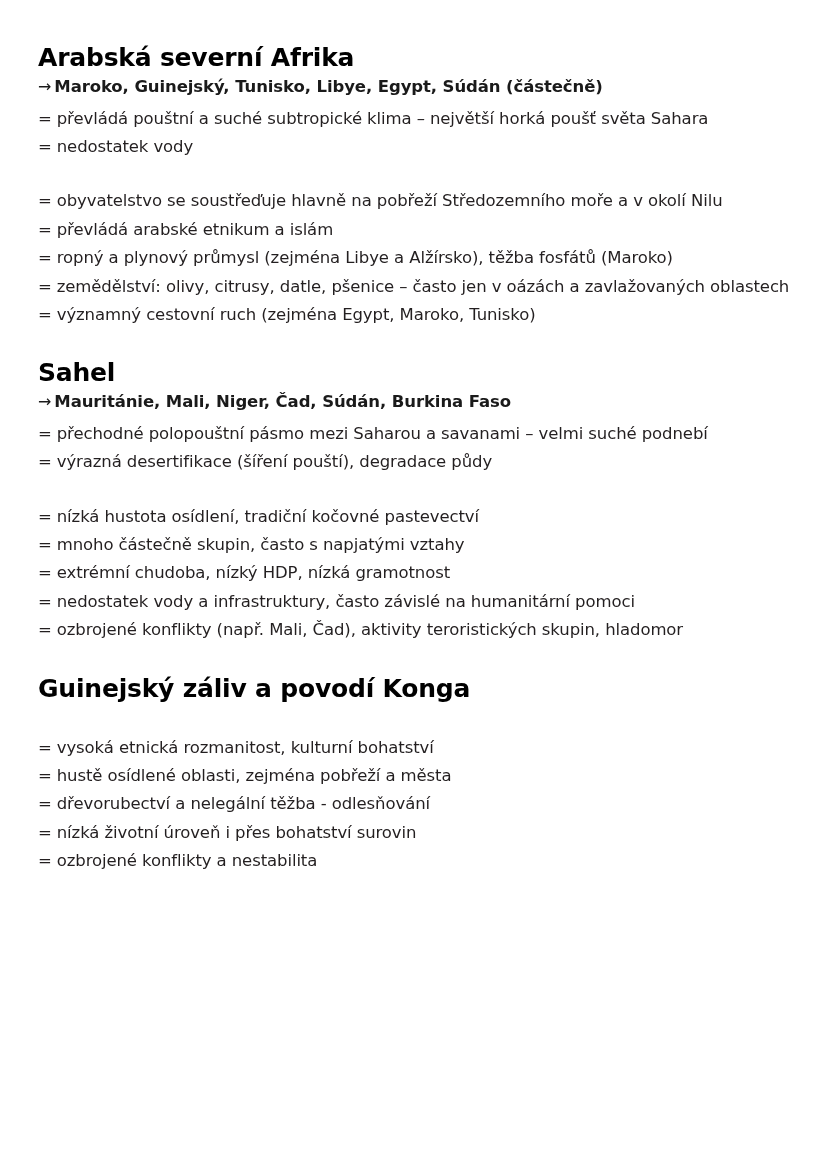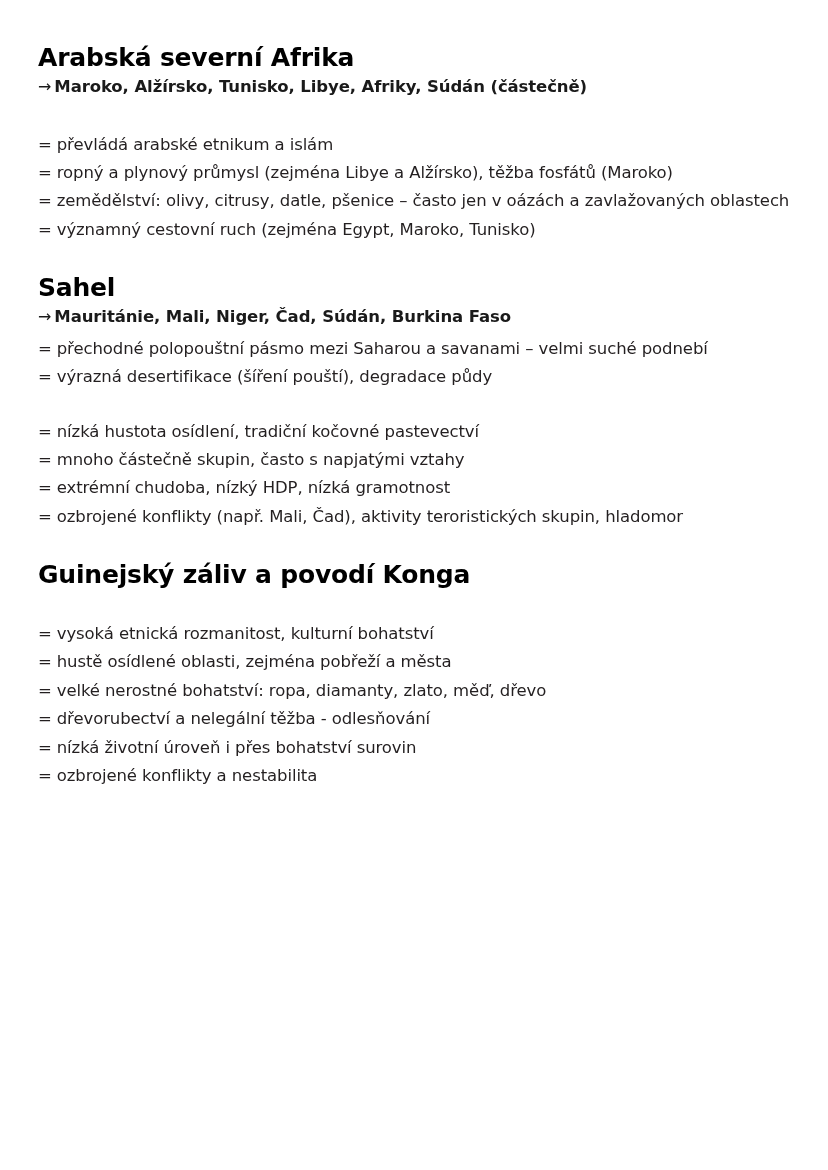--- a/index.html
+++ b/index.html
@@ -73,24 +73,29 @@
   }
 </style>
 </head>
 <body>
 
 <div class="page">
 
   <div class="section">
     <h1 class="section-title">Arabská severní Afrika</h1>
     <div class="section-countries">
-      <span class="arrow-glyph">→</span><span>Maroko, Alžírsko, Tunisko, Libye, Afriky, Súdán (částečně)</span>
+      <span class="arrow-glyph">→</span><span>Maroko, Guinejský, Tunisko, Libye, Egypt, Súdán (částečně)</span>
     </div>
+    <ul class="bullets">
+      <li><span class="eq">=</span><span>převládá pouštní a suché subtropické klima – největší horká poušť světa Sahara</span></li>
+      <li><span class="eq">=</span><span>nedostatek vody</span></li>
+    </ul>
     <div class="group-gap"></div>
     <ul class="bullets">
+      <li><span class="eq">=</span><span>obyvatelstvo se soustřeďuje hlavně na pobřeží Středozemního moře a v okolí Nilu</span></li>
       <li><span class="eq">=</span><span>převládá arabské etnikum a islám</span></li>
       <li><span class="eq">=</span><span>ropný a plynový průmysl (zejména Libye a Alžírsko), těžba fosfátů (Maroko)</span></li>
       <li><span class="eq">=</span><span>zemědělství: olivy, citrusy, datle, pšenice – často jen v oázách a zavlažovaných oblastech</span></li>
       <li><span class="eq">=</span><span>významný cestovní ruch (zejména Egypt, Maroko, Tunisko)</span></li>
     </ul>
   </div>
 
   <div class="section">
     <h1 class="section-title">Sahel</h1>
     <div class="section-countries">
@@ -98,30 +103,30 @@
     </div>
     <ul class="bullets">
       <li><span class="eq">=</span><span>přechodné polopouštní pásmo mezi Saharou a savanami – velmi suché podnebí</span></li>
       <li><span class="eq">=</span><span>výrazná desertifikace (šíření pouští), degradace půdy</span></li>
     </ul>
     <div class="group-gap"></div>
     <ul class="bullets">
       <li><span class="eq">=</span><span>nízká hustota osídlení, tradiční kočovné pastevectví</span></li>
       <li><span class="eq">=</span><span>mnoho částečně skupin, často s napjatými vztahy</span></li>
       <li><span class="eq">=</span><span>extrémní chudoba, nízký HDP, nízká gramotnost</span></li>
+      <li><span class="eq">=</span><span>nedostatek vody a infrastruktury, často závislé na humanitární pomoci</span></li>
       <li><span class="eq">=</span><span>ozbrojené konflikty (např. Mali, Čad), aktivity teroristických skupin, hladomor</span></li>
     </ul>
   </div>
 
   <div class="section">
     <h1 class="section-title">Guinejský záliv a povodí Konga</h1>
     <div class="group-gap"></div>
     <ul class="bullets">
       <li><span class="eq">=</span><span>vysoká etnická rozmanitost, kulturní bohatství</span></li>
       <li><span class="eq">=</span><span>hustě osídlené oblasti, zejména pobřeží a města</span></li>
-      <li><span class="eq">=</span><span>velké nerostné bohatství: ropa, diamanty, zlato, měď, dřevo</span></li>
       <li><span class="eq">=</span><span>dřevorubectví a nelegální těžba - odlesňování</span></li>
       <li><span class="eq">=</span><span>nízká životní úroveň i přes bohatství surovin</span></li>
       <li><span class="eq">=</span><span>ozbrojené konflikty a nestabilita</span></li>
     </ul>
   </div>
 
 </div>
 
 </body></html>

